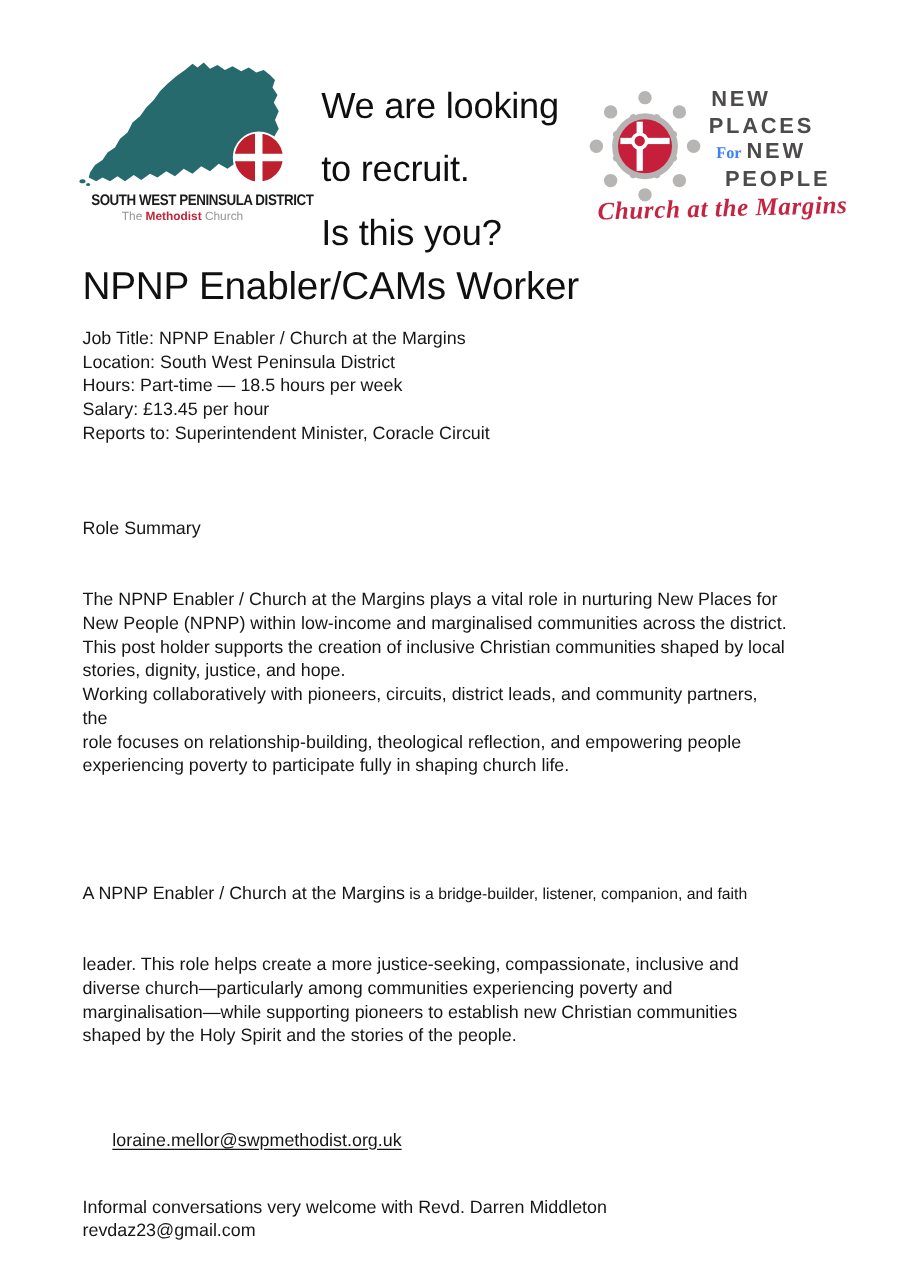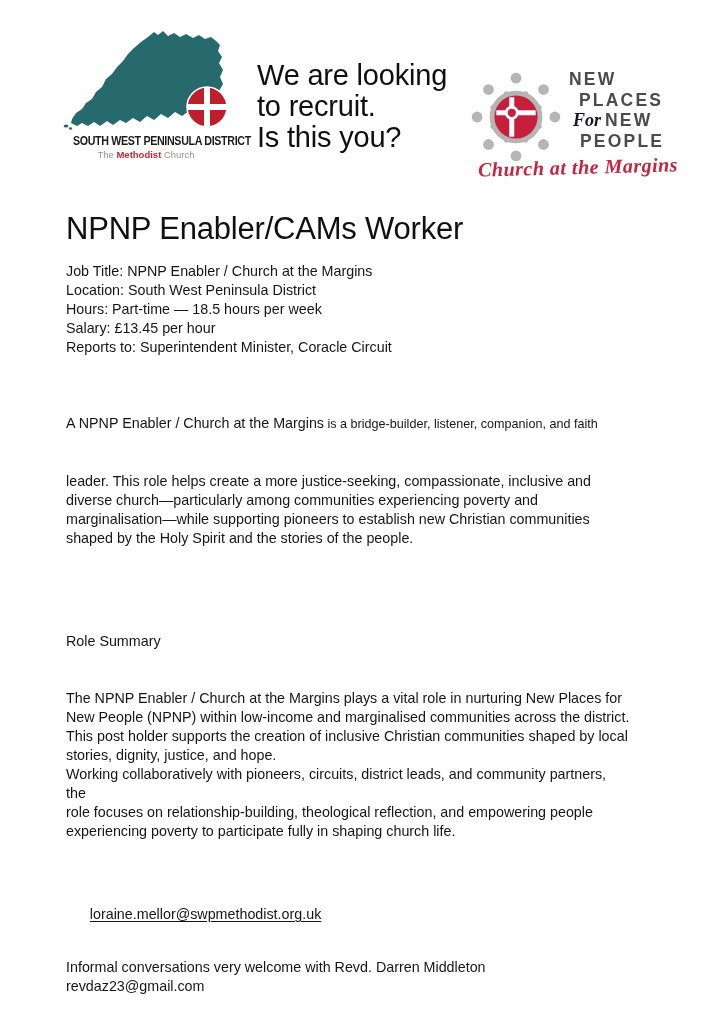--- a/index.html
+++ b/index.html
@@ -2,48 +2,48 @@
 <html><head>
 <meta charset="utf-8">
 <style>
   html,body{margin:0;padding:0;background:#e8e8e8;}
   .page{
     position:relative;width:724px;height:1024px;background:#ffffff;
     font-family:"Liberation Sans",sans-serif;color:#161616;overflow:hidden;
     margin:0 auto;
   }
   
-  .district-logo{position:absolute;left:62px;top:29px;width:168px;}
+  .district-logo{position:absolute;left:62px;top:48px;width:168px;}
   .district-map{display:block;width:168px;height:102px;}
   .district-name{
     margin-top:3px;text-align:center;font-weight:700;font-size:12.3px;
     letter-spacing:-0.4px;white-space:nowrap;color:#1b1b1b;
     transform:scaleX(0.87);transform-origin:50% 50%;
   }
   .district-sub{text-align:center;font-size:9.5px;color:#949494;margin-top:1px;white-space:nowrap;}
   .district-sub .meth{color:#c12536;font-weight:700;}
   
   .headline{
-    position:absolute;left:257px;top:60px;font-size:29px;line-height:31px;
+    position:absolute;left:257px;top:60px;font-size:29px;line-height:51px;
     color:#0f0f0f;white-space:pre-line;letter-spacing:-0.2px;
   }
   
   .npnp{position:absolute;left:468px;top:65px;width:208px;height:122px;}
   .npnp-badge{position:absolute;left:0;top:4px;width:96px;height:96px;}
   .npnp-words{
     position:absolute;left:99px;top:4px;font-size:17.5px;font-weight:700;
     letter-spacing:2.2px;color:#4c4a4b;line-height:20.5px;white-space:nowrap;
   }
   .npnp-words .l1{margin-left:2px;}
-  .npnp-words .l2{margin-left:12px;}
+  .npnp-words .l2{}
   .npnp-words .l3{margin-left:6px;}
   .npnp-words .l4{margin-left:13px;}
   .npnp-for{
-    font-family:"Liberation Serif",serif;font-style:italic;font-weight:700;
-    font-size:18px;color:#0f172a;letter-spacing:0;margin-right:4px;
+    font-family:"Liberation Serif",serif;font-weight:700;
+    font-size:13px;color:#3b82f6;letter-spacing:0;margin-right:4px;
   }
   .npnp-tagline{
     position:absolute;left:10px;top:91px;width:198px;
     font-family:"Liberation Serif",serif;font-style:italic;font-weight:700;
     font-size:20px;color:#c62340;letter-spacing:0.5px;white-space:nowrap;
     transform:rotate(-1.5deg);
   }
   
   .content{position:absolute;left:66px;top:211px;width:632px;font-size:14.3px;line-height:19px;color:#161616;}
   .title{font-size:31px;line-height:35px;font-weight:400;margin:0 0 16px 0;color:#101010;letter-spacing:-0.2px;}
@@ -172,40 +172,40 @@
 
   <div class="content">
     <h1 class="title">NPNP Enabler/CAMs Worker</h1>
 
     <div class="block details">Job Title: NPNP Enabler / Church at the Margins
 Location: South West Peninsula District
 Hours: Part-time — 18.5 hours per week
 Salary: £13.45 per hour
 Reports to: Superintendent Minister, Coracle Circuit</div>
 
-    <div class="block about">
-      <div><span>A NPNP Enabler / Church at the Margins</span><span class="about-small"> is a bridge-builder, listener, companion, and faith</span></div>
-      <div>leader. This role helps create a more justice-seeking, compassionate, inclusive and
-diverse church—particularly among communities experiencing poverty and
-marginalisation—while supporting pioneers to establish new Christian communities
-shaped by the Holy Spirit and the stories of the people.</div>
-    </div>
-
     <div class="block summary">
       <div>Role Summary</div>
       <div>The NPNP Enabler / Church at the Margins plays a vital role in nurturing New Places for
 New People (NPNP) within low-income and marginalised communities across the district.
 This post holder supports the creation of inclusive Christian communities shaped by local
 stories, dignity, justice, and hope.
 Working collaboratively with pioneers, circuits, district leads, and community partners,
 the
 role focuses on relationship-building, theological reflection, and empowering people
 experiencing poverty to participate fully in shaping church life.</div>
     </div>
 
+    <div class="block about">
+      <div><span>A NPNP Enabler / Church at the Margins</span><span class="about-small"> is a bridge-builder, listener, companion, and faith</span></div>
+      <div>leader. This role helps create a more justice-seeking, compassionate, inclusive and
+diverse church—particularly among communities experiencing poverty and
+marginalisation—while supporting pioneers to establish new Christian communities
+shaped by the Holy Spirit and the stories of the people.</div>
+    </div>
+
     <div class="block further">
       <a class="email-link" href="#">loraine.mellor@swpmethodist.org.uk</a>
     </div>
 
     <div class="block informal">Informal conversations very welcome with Revd. Darren Middleton
 revdaz23@gmail.com</div>
 
   </div>
 
 </div>

